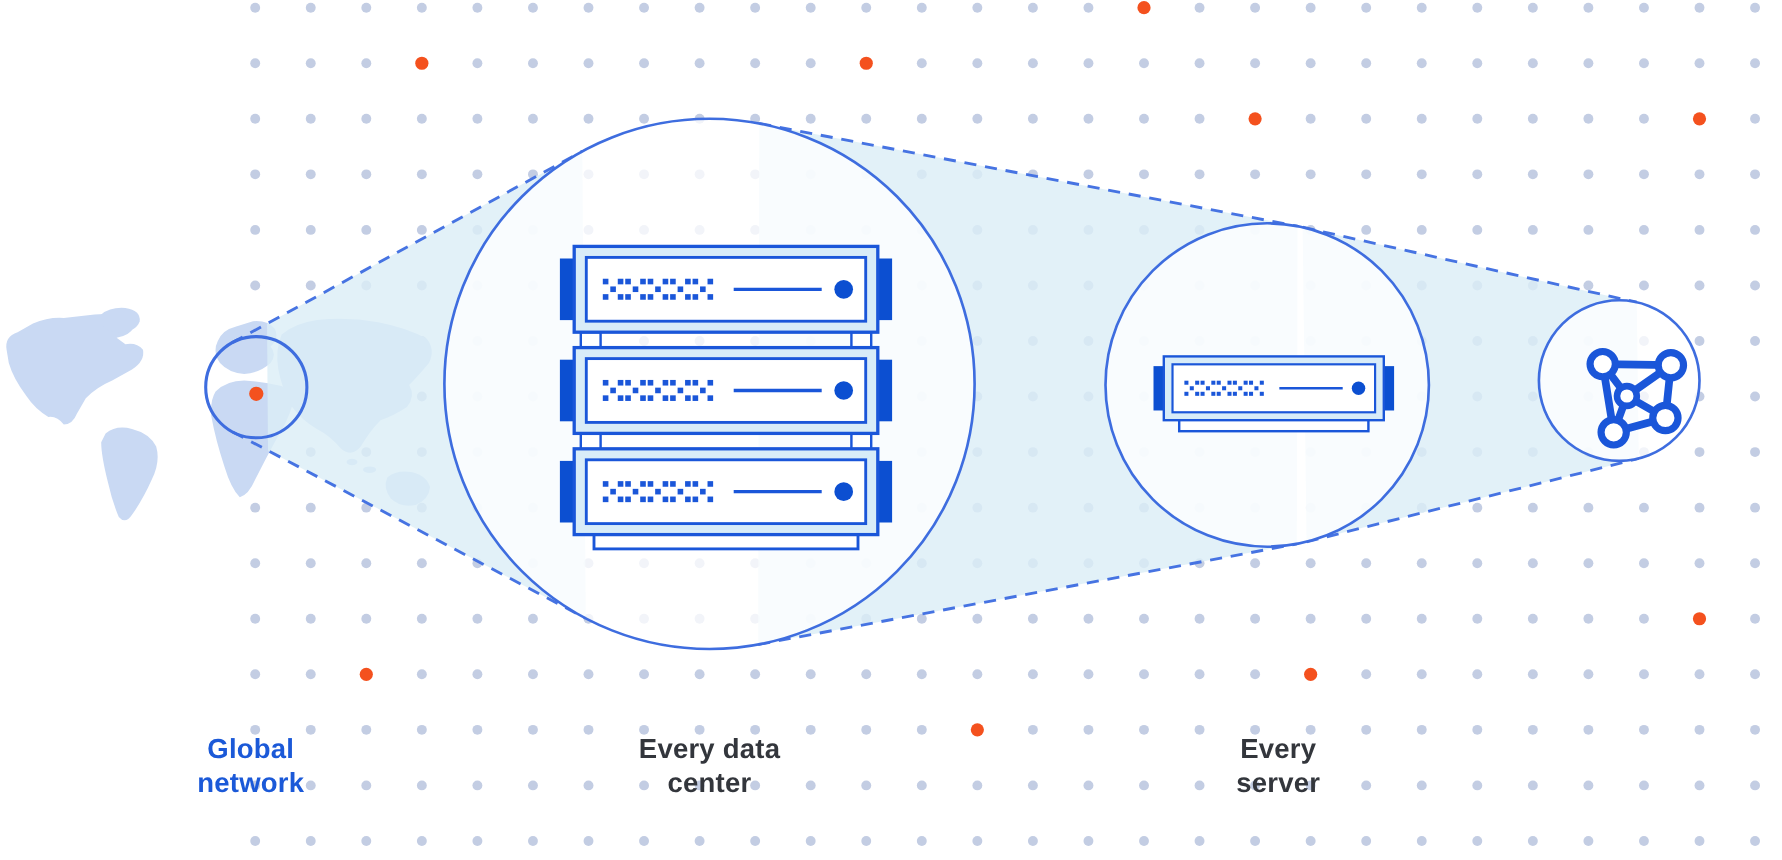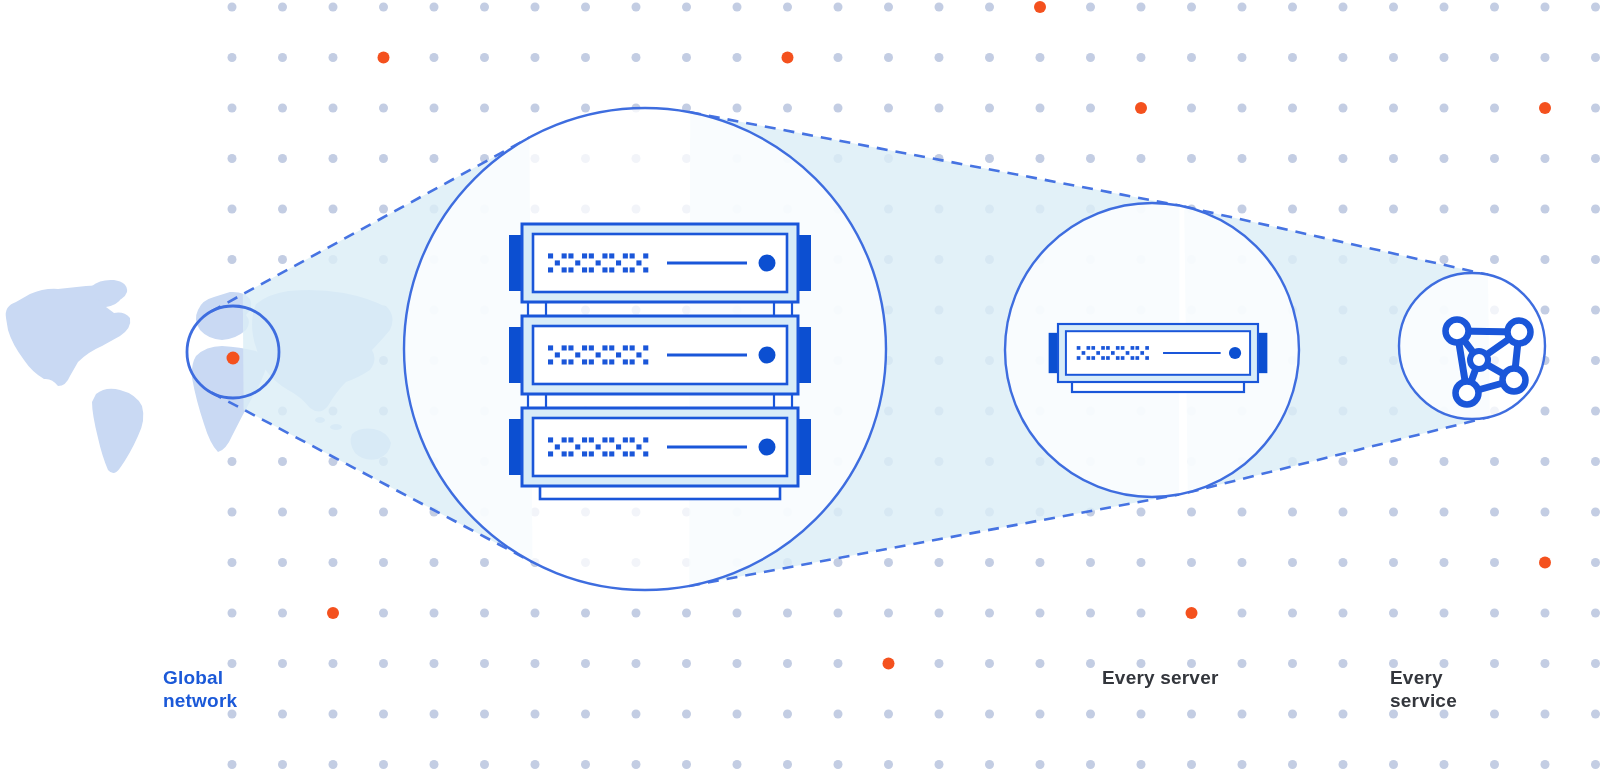--- a/index.html
+++ b/index.html
@@ -2,22 +2,22 @@
 <html style="--stroke-blue: #3E6DDF; --map-fill: #C9D9F3; --label-dark: #33363C; --label-blue: #1B59D8;"><head>
 <meta charset="utf-8">
 <style>
   html,body{margin:0;padding:0;background:#ffffff;overflow:hidden;}
   #stage{position:relative;width:1620px;height:782px;background:#fff;
          font-family:"Liberation Sans",sans-serif;}
   svg{position:absolute;left:0;top:0;}
   .ring{fill:none;stroke:var(--stroke-blue);stroke-width:2.8;}
   .lens{fill:rgba(255,255,255,0.78);stroke:var(--stroke-blue);stroke-width:2.4;}
   .map-land{fill:var(--map-fill);}
-  .stage-label{position:absolute;transform:translateX(-50%);text-align:left;
-      font-weight:700;font-size:19px;line-height:1.22;color:var(--label-dark);
+  .stage-label{position:absolute;transform:translateX(-50%);text-align:center;
+      font-weight:700;font-size:25px;line-height:1.22;color:var(--label-dark);
       letter-spacing:0.2px;white-space:pre-line;}
   .stage-label.blue{color:var(--label-blue);}
 </style>
 </head>
 <body>
 
 <div id="stage">
   <svg id="scene" width="1620" height="782" viewBox="0 0 1620 782">
     <g id="dots">
         <circle cx="232" cy="7" r="4.5" fill="#C3CDE3"></circle>
@@ -654,15 +654,15 @@
           <circle cx="1457" cy="331" r="11.5" fill="#fff" stroke="#1A56D9" stroke-width="6.5"></circle>
           <circle cx="1519" cy="332" r="11.5" fill="#fff" stroke="#1A56D9" stroke-width="6.5"></circle>
           <circle cx="1467" cy="393" r="11.5" fill="#fff" stroke="#1A56D9" stroke-width="6.5"></circle>
           <circle cx="1514" cy="380" r="11.5" fill="#fff" stroke="#1A56D9" stroke-width="6.5"></circle>
           <circle cx="1479" cy="360" r="9" fill="#fff" stroke="#1A56D9" stroke-width="6"></circle>
         </g>
       </g>
   </svg>
 
   <div class="stage-label blue" style="left:228px;top:666px;width:130px;">Global network</div>
+  <div class="stage-label" style="left:645px;top:666px;width:180px;">Every data center</div>
   <div class="stage-label" style="left:1162px;top:666px;width:120px;">Every server</div>
-  <div class="stage-label" style="left:1450px;top:666px;width:120px;">Every service</div>
 </div>
 
 </body></html>

